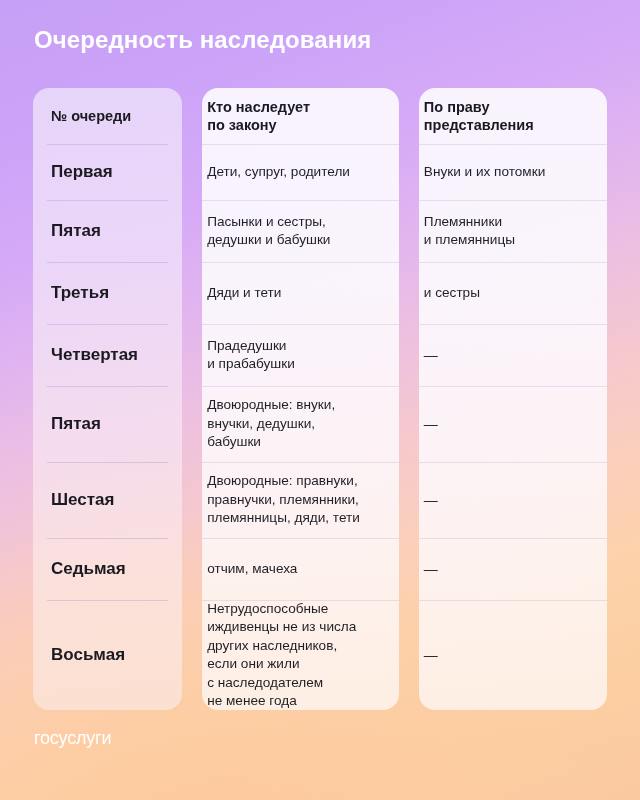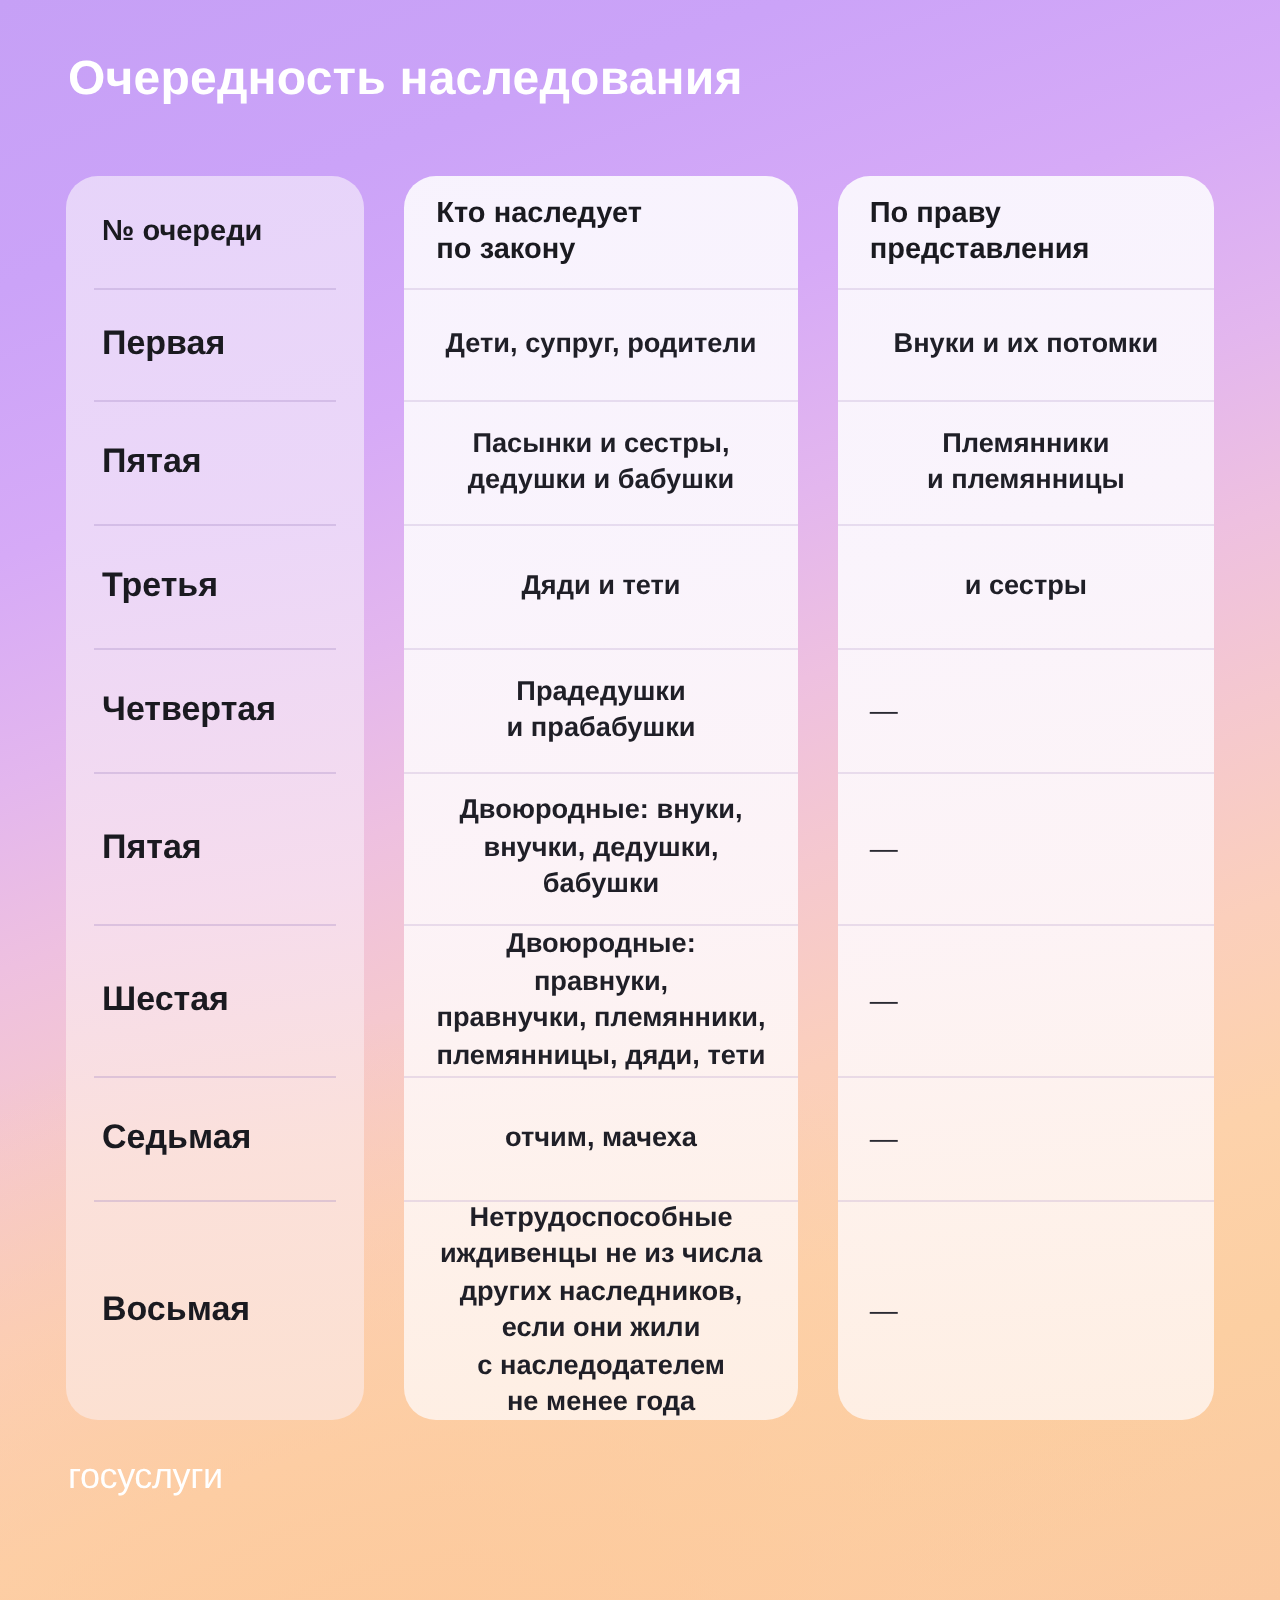--- a/index.html
+++ b/index.html
@@ -117,21 +117,21 @@
   .cell {
     position: relative;
     box-sizing: border-box;
     display: flex;
     flex-direction: column;
     justify-content: center;
     padding: 0 18px;
     color: #1a1a20;
   }
   .col-law .cell,
-  .col-rep .cell { padding: 0 16px; }
+  .col-rep .cell { padding: 0 5px; }
 
   
   .cell.div::before {
     content: "";
     position: absolute;
     left: 14px;
     right: 14px;
     top: 0;
     height: 1px;
     background: rgba(166, 140, 196, 0.33);
@@ -147,25 +147,24 @@
     font-weight: 700;
     font-size: 14.5px;
     line-height: 18px;
   }
   .order-label {
     font-weight: 700;
     font-size: 17px;
     line-height: 18px;
   }
   .body-text {
-    font-weight: 700;
+    font-weight: 400;
     font-size: 13.6px;
     line-height: 18.5px;
     color: #1f1f27;
-    text-align: center;
   }
   .dash {
     font-weight: 400;
     font-size: 14px;
     line-height: 18px;
     color: #2a2a32;
   }
 
   
   .logo {

